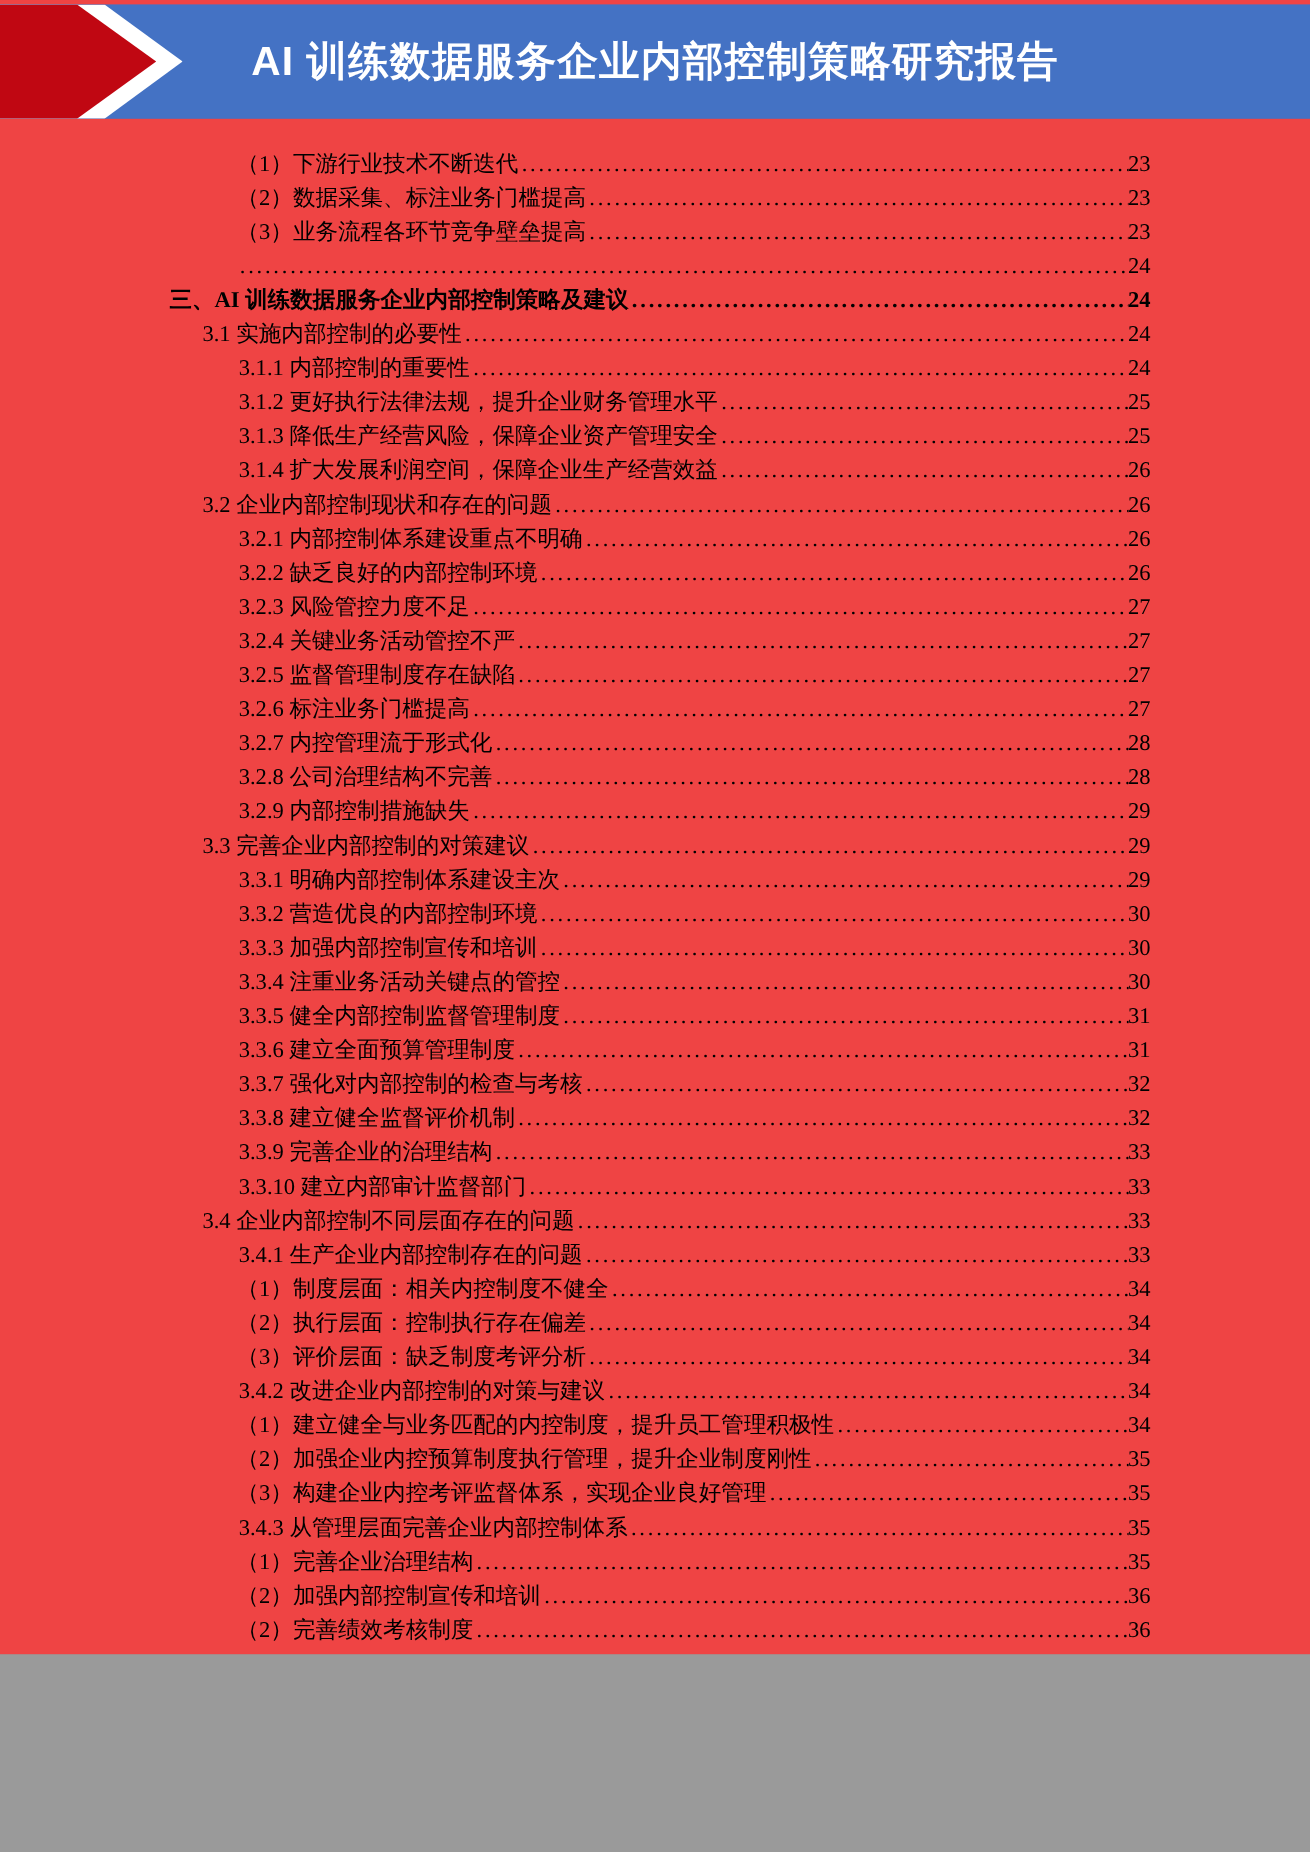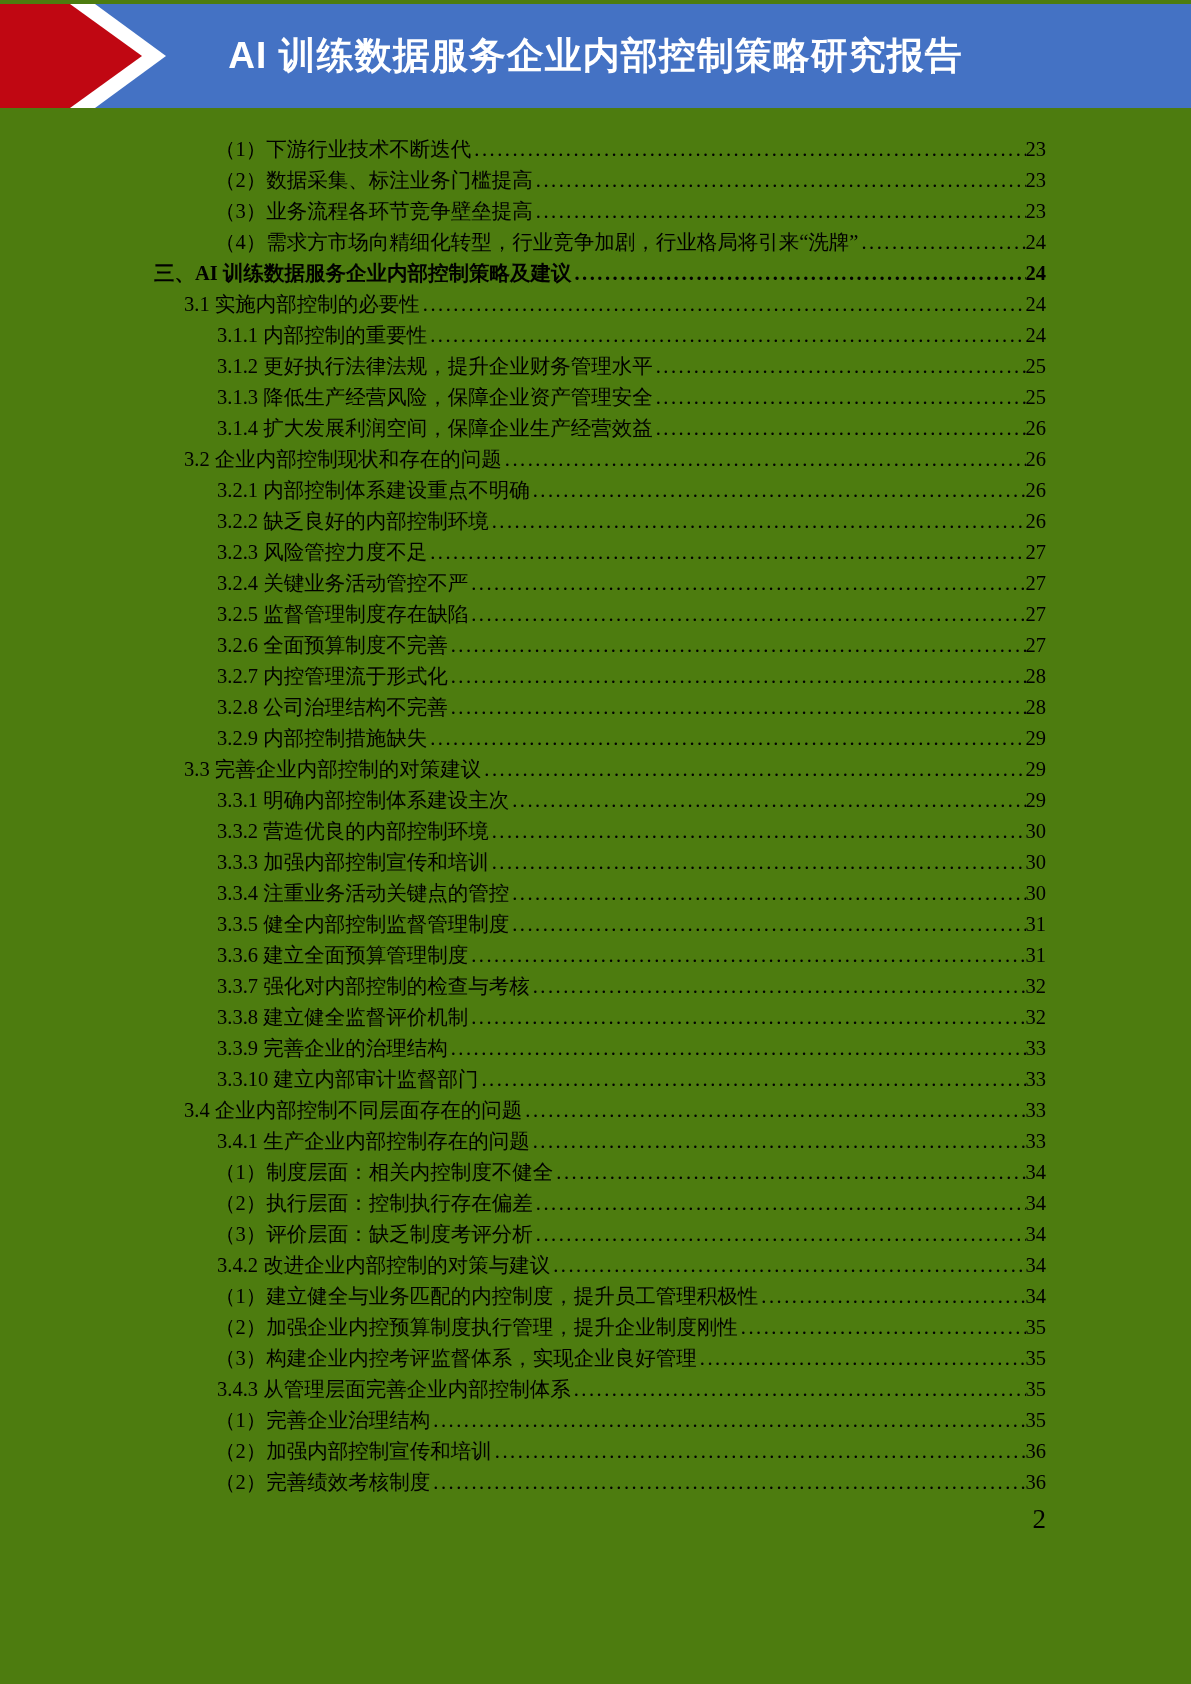--- a/index.html
+++ b/index.html
@@ -3,22 +3,22 @@
 <meta charset="utf-8">
 <style>
   :root{
     --header-blue:#4472C4;
     --arrow-red:#C00712;
     --footer-blue:#2E4C8F;
     --footer-red:#E8152F;
   }
   html,body{margin:0;padding:0;background:#9a9a9a;}
   .page{
-    position:relative;width:1191px;height:1684px;margin:0 auto;
-    background:#4d7c0f;overflow:hidden;
+    position:relative;width:1191px;height:1504px;margin:0 auto;
+    background:#ef4444;overflow:hidden;
     font-family:"Liberation Serif","DejaVu Serif",serif;color:#000;
   }
 
   
   .header-band{position:absolute;left:0;top:4px;width:100%;height:104px;background:var(--header-blue);}
   .header-chevron-white{position:absolute;left:0;top:0;width:170px;height:104px;background:#ffffff;
     clip-path:polygon(0 0,95px 0,166px 52px,95px 104px,0 104px);}
   .header-arrow-red{position:absolute;left:0;top:0;width:150px;height:104px;background:var(--arrow-red);
     clip-path:polygon(0 0,70px 0,142px 52px,70px 104px,0 104px);}
   .header-title{
@@ -79,21 +79,20 @@
         <span class="toc-label">（2）数据采集、标注业务门槛提高</span>
         <span class="toc-dots"></span>
         <span class="toc-page">23</span>
       </div>
       <div class="toc-row lvp">
         <span class="toc-label">（3）业务流程各环节竞争壁垒提高</span>
         <span class="toc-dots"></span>
         <span class="toc-page">23</span>
       </div>
       <div class="toc-row lvp">
-        <span class="toc-label">（4）需求方市场向精细化转型，行业竞争加剧，行业格局将引来“洗牌”</span>
         <span class="toc-dots"></span>
         <span class="toc-page">24</span>
       </div>
       <div class="toc-row lv1">
         <span class="toc-label">三、AI 训练数据服务企业内部控制策略及建议</span>
         <span class="toc-dots"></span>
         <span class="toc-page">24</span>
       </div>
       <div class="toc-row lv2">
         <span class="toc-label">3.1 实施内部控制的必要性</span>
@@ -144,21 +143,21 @@
         <span class="toc-label">3.2.4 关键业务活动管控不严</span>
         <span class="toc-dots"></span>
         <span class="toc-page">27</span>
       </div>
       <div class="toc-row lv3">
         <span class="toc-label">3.2.5 监督管理制度存在缺陷</span>
         <span class="toc-dots"></span>
         <span class="toc-page">27</span>
       </div>
       <div class="toc-row lv3">
-        <span class="toc-label">3.2.6 全面预算制度不完善</span>
+        <span class="toc-label">3.2.6 标注业务门槛提高</span>
         <span class="toc-dots"></span>
         <span class="toc-page">27</span>
       </div>
       <div class="toc-row lv3">
         <span class="toc-label">3.2.7 内控管理流于形式化</span>
         <span class="toc-dots"></span>
         <span class="toc-page">28</span>
       </div>
       <div class="toc-row lv3">
         <span class="toc-label">3.2.8 公司治理结构不完善</span>

